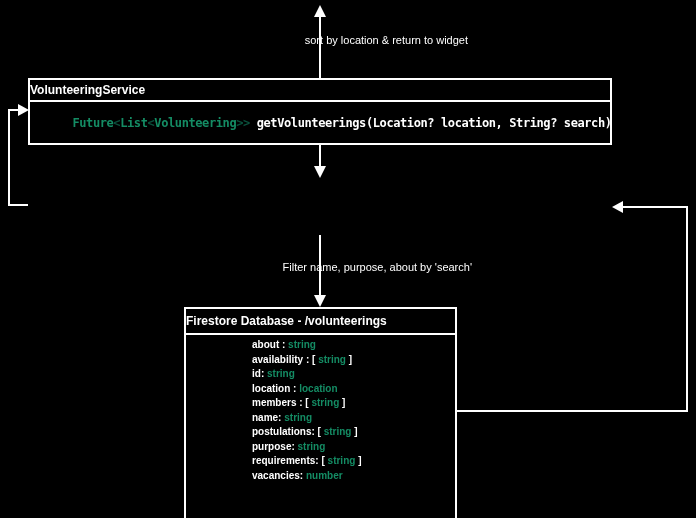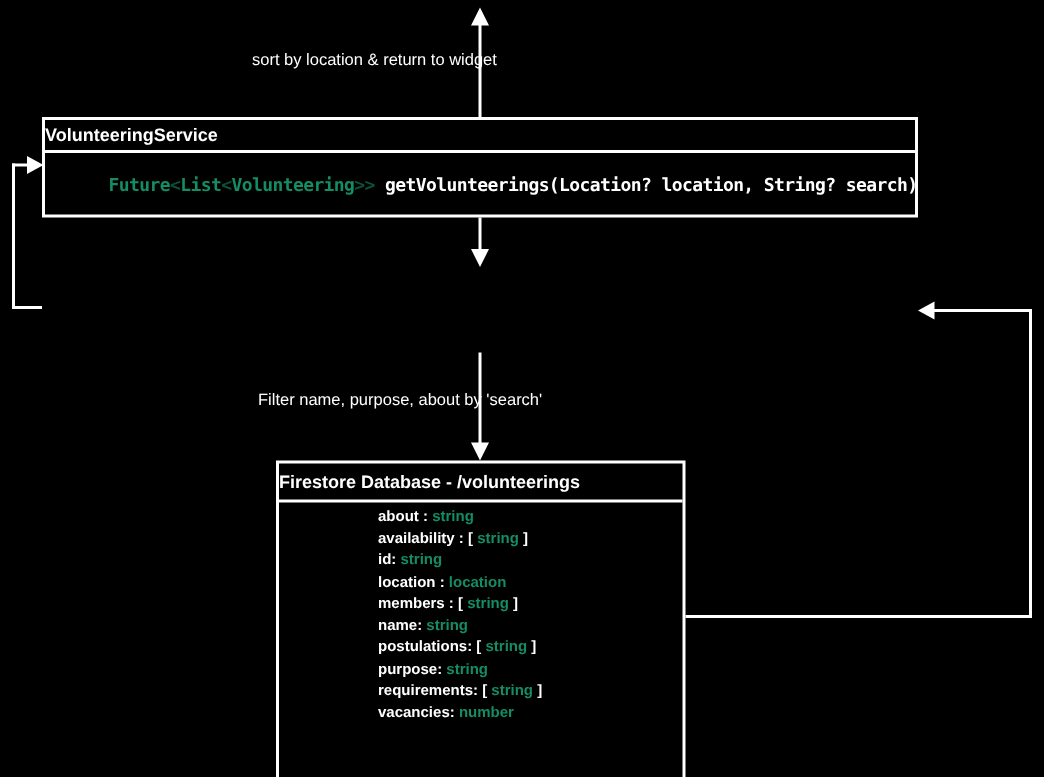--- a/index.html
+++ b/index.html
@@ -11,21 +11,21 @@
   .line{position:absolute;background:var(--line,#fff);}
   
   .tri{position:absolute;width:0;height:0;}
   .tri-up{border-left:6px solid transparent;border-right:6px solid transparent;border-bottom:12px solid var(--line,#fff);}
   .tri-down{border-left:6px solid transparent;border-right:6px solid transparent;border-top:12px solid var(--line,#fff);}
   .tri-right{border-top:6px solid transparent;border-bottom:6px solid transparent;border-left:11px solid var(--line,#fff);}
   .tri-left{border-top:6px solid transparent;border-bottom:6px solid transparent;border-right:11px solid var(--line,#fff);}
   
   .flow-label{
     position:absolute;color:var(--text,#fff);font-size:11px;line-height:13px;
-    text-align:left;white-space:nowrap;
+    text-align:right;white-space:nowrap;
   }
   
   .node{
     position:absolute;border:2px solid var(--line,#fff);background:var(--bg,#000);
     box-sizing:border-box;color:var(--text,#fff);
   }
   .node-header{
     height:20px;border-bottom:2px solid var(--line,#fff);
     text-align:left;font-weight:bold;font-size:12px;line-height:20px;
   }

